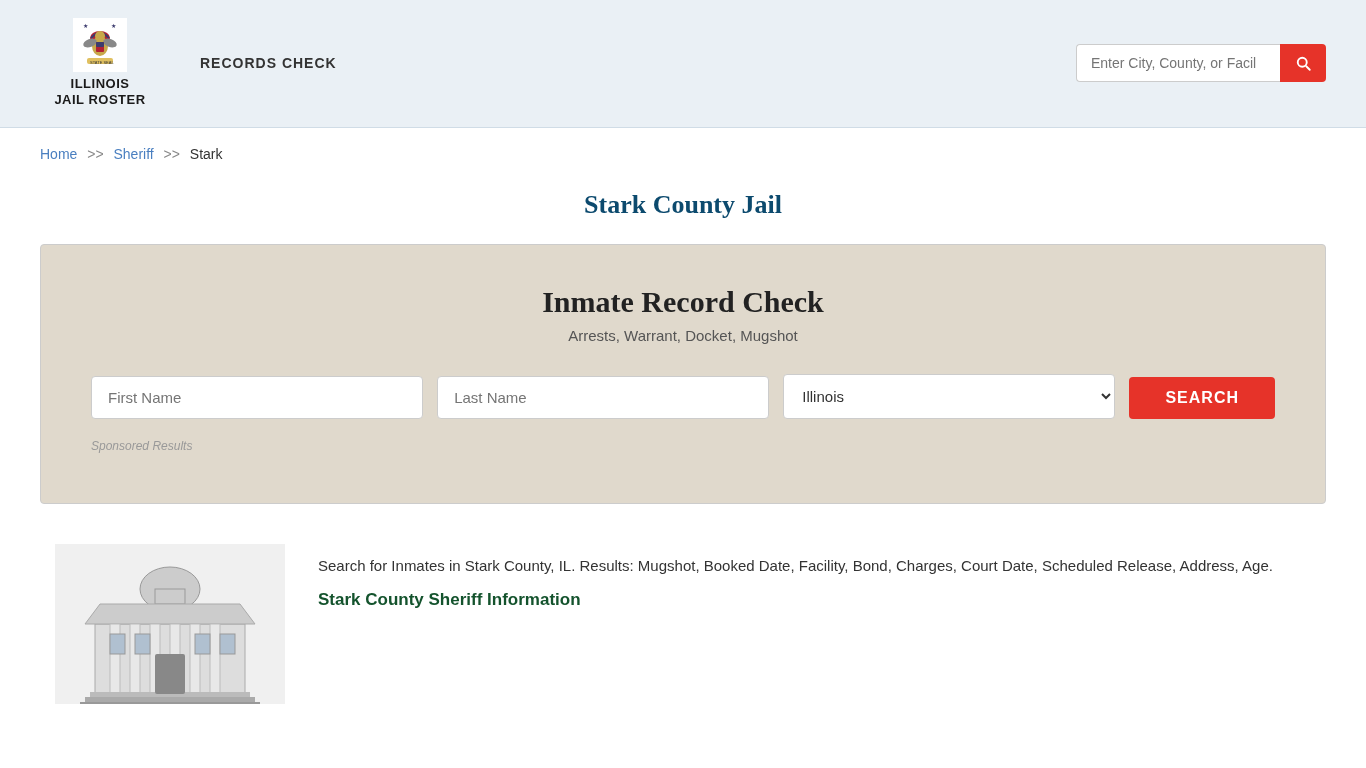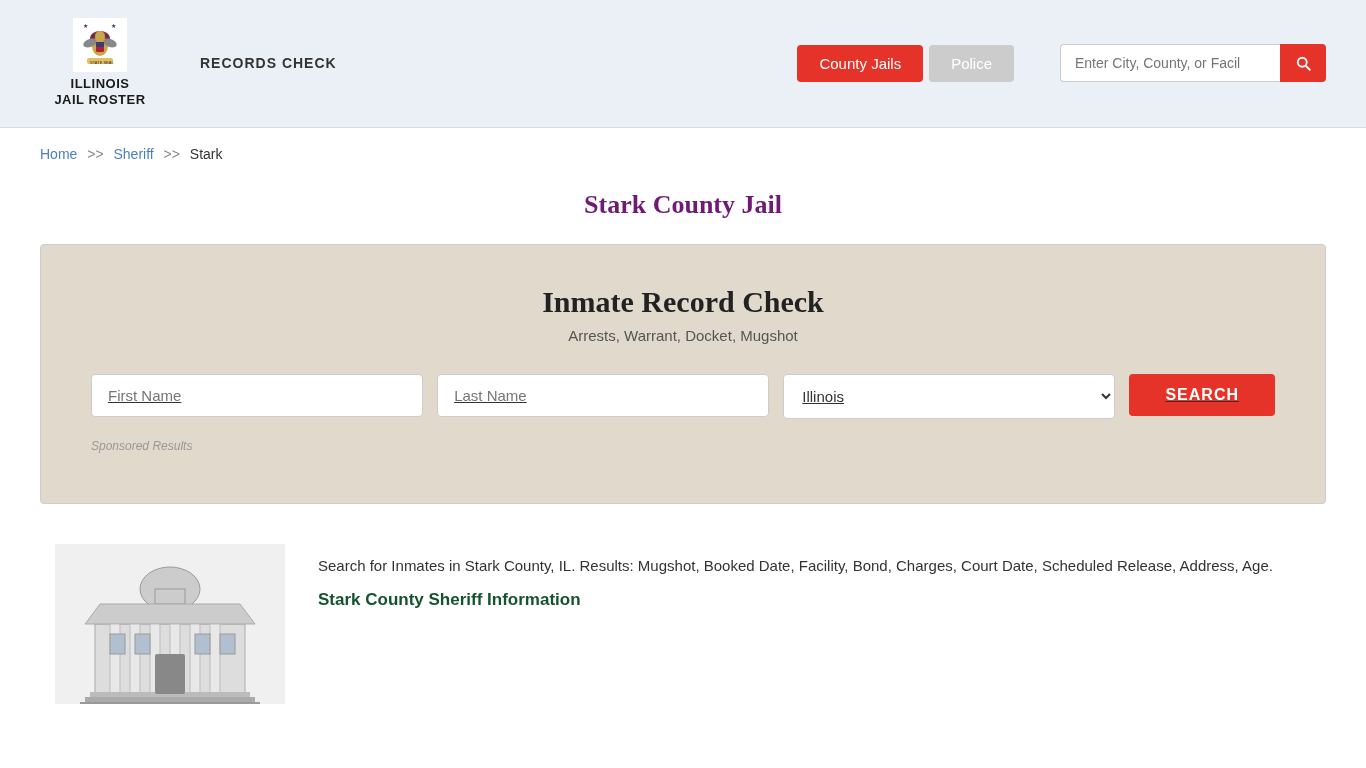--- a/index.html
+++ b/index.html
@@ -71,21 +71,21 @@
     .nav-btn-inactive {
       background: #ccc;
       color: #fff;
     }
     .search-bar {
       display: flex;
       align-items: center;
       margin-left: 16px;
     }
     .search-bar input {
-      width: 220px;
+      width: 204px;
       padding: 10px 14px;
       border: 1px solid #ccc;
       border-right: none;
       border-radius: 4px 0 0 4px;
       font-size: 14px;
       outline: none;
       background: #fff;
     }
     .search-bar button {
       background: #e63329;
@@ -117,21 +117,21 @@
     .breadcrumb .sep { margin: 0 6px; color: #888; }
     .breadcrumb .current { font-weight: normal; color: #333; }
 
     
     .page-title {
       text-align: center;
       font-size: 26px;
       font-weight: bold;
       font-family: Georgia, serif;
       margin: 20px 0 24px;
-      color: #701a75;
+      color: #0c4a6e;
     }
 
     
     .search-section {
       margin: 0 40px 30px;
       background: #e0d9cc;
       border: 1px solid #ccc;
       border-radius: 4px;
       padding: 40px 50px 50px;
     }
@@ -146,23 +146,22 @@
     .search-section-subtitle {
       text-align: center;
       font-size: 15px;
       color: #555;
       font-family: Arial, sans-serif;
       margin-bottom: 30px;
     }
     .search-fields {
       display: flex;
       gap: 14px;
-      align-items: flex-start;
+      align-items: flex-end;
       flex-wrap: wrap;
-      text-decoration: underline;
     }
     .search-fields input {
       flex: 1 1 200px;
       padding: 12px 16px;
       border: 1px solid #ccc;
       border-radius: 4px;
       font-size: 15px;
       font-family: Arial, sans-serif;
       background: #fff;
       outline: none;
@@ -267,24 +266,20 @@
         <text x="17" y="46" font-size="4" fill="#333" font-family="Arial">STATE SEAL</text>
       </svg>
     </div>
     <div class="logo-text">
       <span>ILLINOIS</span><br><span>JAIL ROSTER</span>
     </div>
   </a>
 
   <a class="records-check-link" href="#">RECORDS CHECK</a>
 
-  <div class="nav-buttons">
-    <button class="nav-btn nav-btn-active">County Jails</button>
-    <button class="nav-btn nav-btn-inactive">Police</button>
-  </div>
 
   <div class="search-bar">
     <input type="text" placeholder="Enter City, County, or Facil" style="">
     <button>
       <svg class="search-icon-svg" viewBox="0 0 24 24" xmlns="http://www.w3.org/2000/svg">
         <path d="M21 21l-4.35-4.35M17 11A6 6 0 1 1 5 11a6 6 0 0 1 12 0z" stroke="white" stroke-width="2.5" fill="none" stroke-linecap="round"></path>
       </svg>
     </button>
   </div>
 </header>

